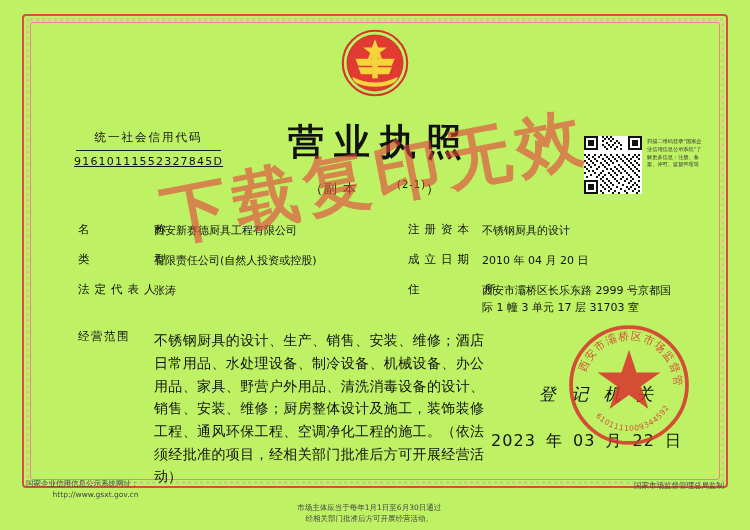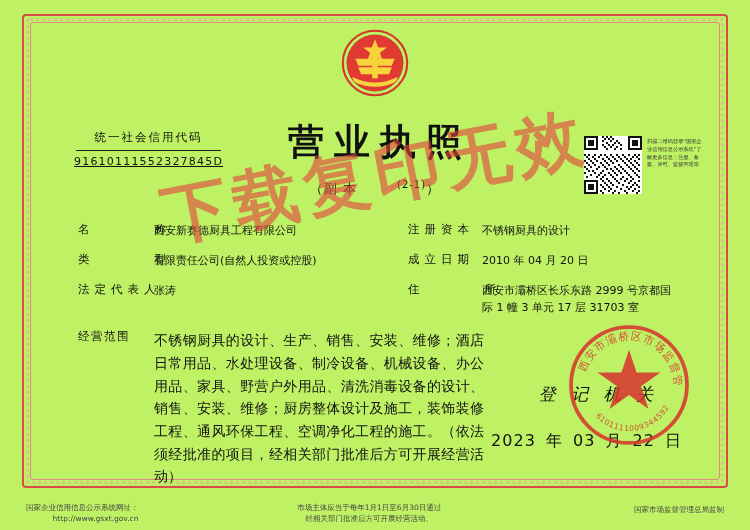--- a/index.html
+++ b/index.html
@@ -267,21 +267,21 @@
     bottom: 6px;
     display: flex;
     justify-content: space-between;
     align-items: flex-start;
     font-size: 7.5px;
     color: #444;
     z-index: 3;
     line-height: 1.5;
   }
   .footer-left { text-align: right; }
-  .footer-mid { text-align: center; }
+  .footer-mid { text-align: center; margin-top: 24px; }
   .footer-right { text-align: right; padding-top: 2px; padding-left: 34px;}
 </style>
 </head>
 <body>
 
 <div class="license">
 
   <div class="frame-outer"></div>
   <div class="frame-scallop"></div>
   <div class="frame-inner"></div>

